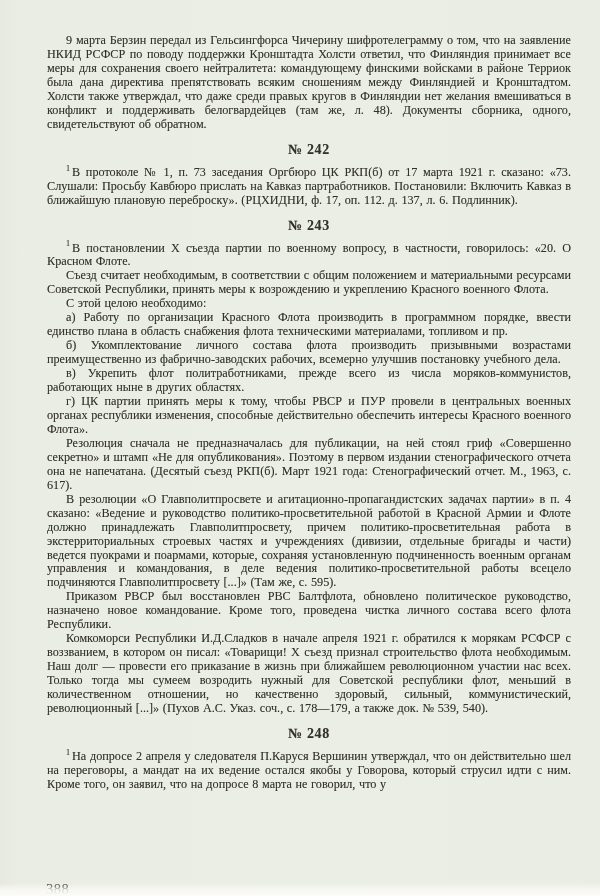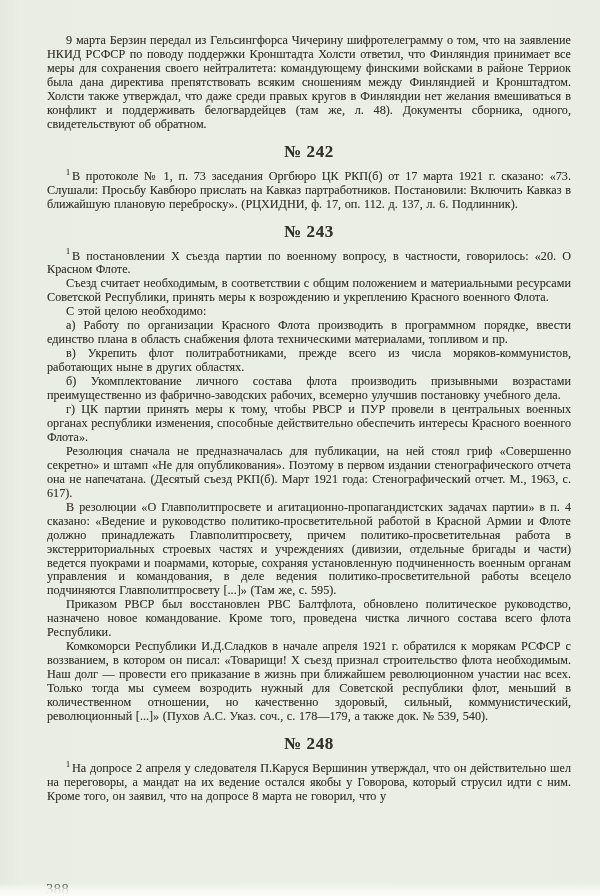--- a/index.html
+++ b/index.html
@@ -36,21 +36,21 @@
   p.body {
     margin: 0;
     font-size: 12.2px;
     line-height: 13.95px;
     text-align: justify;
     text-indent: 19px;
     word-spacing: 0.6px;
     text-shadow: 0 0 0.35px rgba(51,49,43,0.35);
   }
   .doc-heading {
-    font-size: 17px;
+    font-size: 14px;
     font-weight: 700;
     text-align: center;
     margin: 10px 0 8px 0;
     letter-spacing: 0.6px;
     text-shadow: 0 0 0.35px rgba(51,49,43,0.35);
   }
   sup.fn {
     font-size: 8px;
     line-height: 0;
     vertical-align: super;
@@ -78,22 +78,22 @@
     <div class="doc-heading">№ 242</div>
 
     <p class="body"><sup class="fn">1</sup><span>В протоколе № 1, п. 73 заседания Оргбюро ЦК РКП(б) от 17 марта 1921 г. сказано: «73. Слушали: Просьбу Кавбюро прислать на Кавказ партработников. Постановили: Включить Кавказ в ближайшую плановую переброску». (РЦХИДНИ, ф. 17, оп. 112. д. 137, л. 6. Подлинник).</span></p>
 
     <div class="doc-heading">№ 243</div>
 
     <p class="body"><sup class="fn">1</sup><span>В постановлении X съезда партии по военному вопросу, в частности, говорилось: «20. О Красном Флоте.</span></p>
     <p class="body"><span>Съезд считает необходимым, в соответствии с общим положением и материальными ресурсами Советской Республики, принять меры к возрождению и укреплению Красного военного Флота.</span></p>
     <p class="body"><span>С этой целою необходимо:</span></p>
     <p class="body"><span>а) Работу по организации Красного Флота производить в программном порядке, ввести единство плана в область снабжения флота техническими материалами, топливом и пр.</span></p>
+    <p class="body"><span>б) Укомплектование личного состава флота производить призывными возрастами преимущественно из фабрично-заводских рабочих, всемерно улучшив постановку учебного дела.</span></p>
     <p class="body"><span>в) Укрепить флот политработниками, прежде всего из числа моряков-коммунистов, работающих ныне в других областях.</span></p>
-    <p class="body"><span>б) Укомплектование личного состава флота производить призывными возрастами преимущественно из фабрично-заводских рабочих, всемерно улучшив постановку учебного дела.</span></p>
     <p class="body"><span>г) ЦК партии принять меры к тому, чтобы РВСР и ПУР провели в центральных военных органах республики изменения, способные действительно обеспечить интересы Красного военного Флота».</span></p>
     <p class="body"><span>Резолюция сначала не предназначалась для публикации, на ней стоял гриф «Совершенно секретно» и штамп «Не для опубликования». Поэтому в первом издании стенографического отчета она не напечатана. (Десятый съезд РКП(б). Март 1921 года: Стенографический отчет. М., 1963, с. 617).</span></p>
     <p class="body"><span>В резолюции «О Главполитпросвете и агитационно-пропагандистских задачах партии» в п. 4 сказано: «Ведение и руководство политико-просветительной работой в Красной Армии и Флоте должно принадлежать Главполитпросвету, причем политико-просветительная работа в экстерриториальных строевых частях и учреждениях (дивизии, отдельные бригады и части) ведется пуокрами и поармами, которые, сохраняя установленную подчиненность военным органам управления и командования, в деле ведения политико-просветительной работы всецело подчиняются Главполитпросвету [...]» (Там же, с. 595).</span></p>
     <p class="body"><span>Приказом РВСР был восстановлен РВС Балтфлота, обновлено политическое руководство, назначено новое командование. Кроме того, проведена чистка личного состава всего флота Республики.</span></p>
     <p class="body"><span>Комкоморси Республики И.Д.Сладков в начале апреля 1921 г. обратился к морякам РСФСР с воззванием, в котором он писал: «Товарищи! X съезд признал строительство флота необходимым. Наш долг — провести его приказание в жизнь при ближайшем революционном участии нас всех. Только тогда мы сумеем возродить нужный для Советской республики флот, меньший в количественном отношении, но качественно здоровый, сильный, коммунистический, революционный [...]» (Пухов А.С. Указ. соч., с. 178—179, а также док. № 539, 540).</span></p>
 
     <div class="doc-heading">№ 248</div>
 
     <p class="body"><sup class="fn">1</sup><span>На допросе 2 апреля у следователя П.Каруся Вершинин утверждал, что он действительно шел на переговоры, а мандат на их ведение остался якобы у Говорова, который струсил идти с ним. Кроме того, он заявил, что на допросе 8 марта не говорил, что у</span></p>
 

